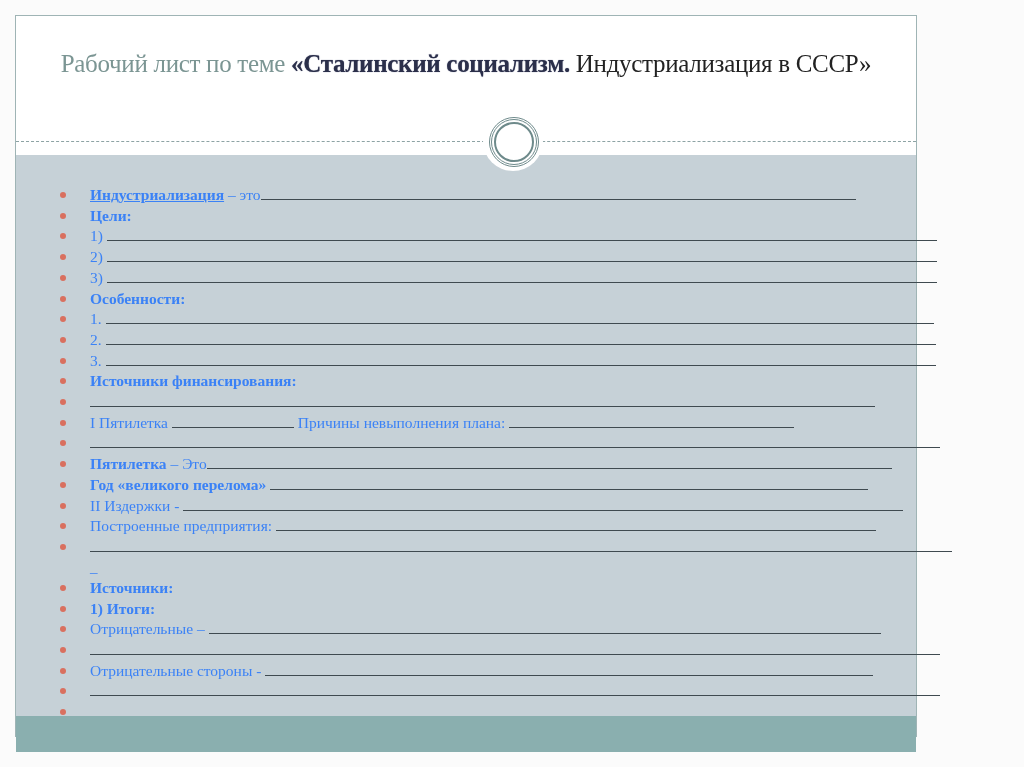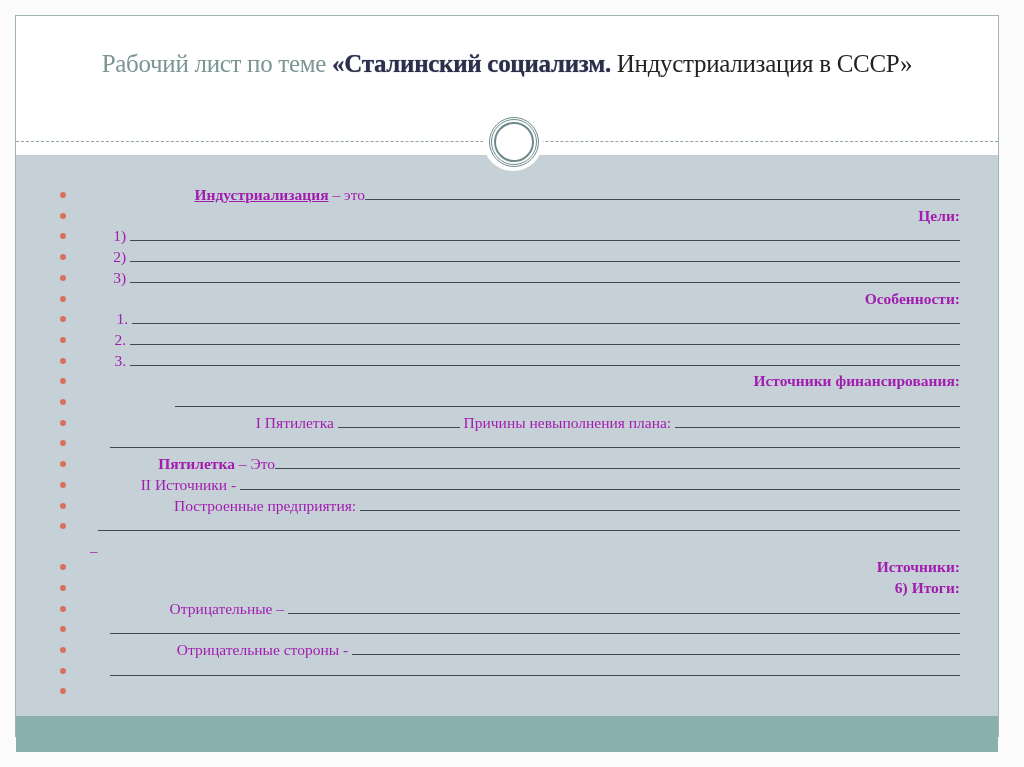--- a/index.html
+++ b/index.html
@@ -1,21 +1,21 @@
 <!DOCTYPE html>
 <html><head>
 <meta charset="utf-8">
 <style>
   html, body { margin:0; padding:0; }
   body {
     width:1024px; height:767px; background:#fbfbfb; position:relative; overflow:hidden;
     font-family:"Liberation Serif", "DejaVu Serif", serif;
   }
   .slide {
-    position:absolute; left:15px; top:15px; width:984px; height:722px;
+    position:absolute; left:15px; top:15px; width:902px; height:722px;
     border:1px solid #9fb4b5; background:#ffffff; box-sizing:border-box;
   }
   .title {
     position:absolute; left:0; right:0; top:34px; text-align:center;
     font-size:25px; letter-spacing:-0.3px; white-space:nowrap;
   }
   .title .t1 { color:#7b9593; }
   .title .t2 { color:#2b2f4a; font-weight:bold; text-shadow:0 0 1px #6a6f8a; }
   .title .t3 { color:#222; }
   .dashline {
@@ -37,23 +37,22 @@
   }
   .ring::after {
     content:""; position:absolute; left:2px; top:2px; right:2px; bottom:2px; border-radius:50%;
     border:2px solid #6e8a8b;
   }
   ul.items {
     position:absolute; left:60px; top:185px; margin:0; padding:0; list-style:none;
     width:900px;
   }
   ul.items li {
-    position:relative; padding-left:30px; font-size:15.5px; line-height:20.7px; color:#a21caf;
+    position:relative; padding-left:30px; font-size:15.5px; line-height:20.7px; color:#3b82f6;
     white-space:nowrap;
-    text-align:right;
   }
   ul.items li .bullet {
     position:absolute; left:0; top:7px; width:6px; height:6px; border-radius:50%; background:#d9705f;
   }
   .blank {
     display:inline-block; border-bottom:1.5px solid #3f4a50; height:14px; vertical-align:baseline;
   }
   .b { font-weight:bold; }
   .bi { font-weight:bold; }
   .u { text-decoration:underline; }
@@ -82,23 +81,24 @@
   <li><span class="bullet"></span><span>3) </span><span class="blank" style="width:830px"></span></li>
   <li><span class="bullet"></span><span class="b">Особенности:</span></li>
   <li><span class="bullet"></span><span>1. </span><span class="blank" style="width:828px"></span></li>
   <li><span class="bullet"></span><span>2. </span><span class="blank" style="width:830px"></span></li>
   <li><span class="bullet"></span><span>3. </span><span class="blank" style="width:830px"></span></li>
   <li><span class="bullet"></span><span class="b">Источники финансирования:</span></li>
   <li><span class="bullet"></span><span class="blank" style="width:785px"></span></li>
   <li><span class="bullet"></span><span>I Пятилетка </span><span class="blank" style="width:122px"></span><span> Причины невыполнения плана: </span><span class="blank" style="width:285px"></span></li>
   <li><span class="bullet"></span><span class="blank" style="width:850px"></span></li>
   <li><span class="bullet"></span><span class="bi">Пятилетка</span><span> – Это</span><span class="blank" style="width:685px"></span></li>
-  <li><span class="bullet"></span><span>II Источники - </span><span class="blank" style="width:720px"></span></li>
+  <li><span class="bullet"></span><span class="bi">Год «великого перелома»</span><span> </span><span class="blank" style="width:598px"></span></li>
+  <li><span class="bullet"></span><span>II Издержки - </span><span class="blank" style="width:720px"></span></li>
   <li><span class="bullet"></span><span>Построенные предприятия: </span><span class="blank" style="width:600px"></span></li>
   <li style="height:41px"><span class="bullet"></span><span class="blank" style="width:862px"></span><span class="tail">_</span></li>
   <li><span class="bullet"></span><span class="b">Источники:</span></li>
-  <li><span class="bullet"></span><span class="b">6) Итоги:</span></li>
+  <li><span class="bullet"></span><span class="b">1) Итоги:</span></li>
   <li><span class="bullet"></span><span>Отрицательные – </span><span class="blank" style="width:672px"></span></li>
   <li><span class="bullet"></span><span class="blank" style="width:850px"></span></li>
   <li><span class="bullet"></span><span>Отрицательные стороны - </span><span class="blank" style="width:608px"></span></li>
   <li><span class="bullet"></span><span class="blank" style="width:850px"></span></li>
   <li><span class="bullet"></span><span></span></li>
 </ul>
 
 </body></html>

